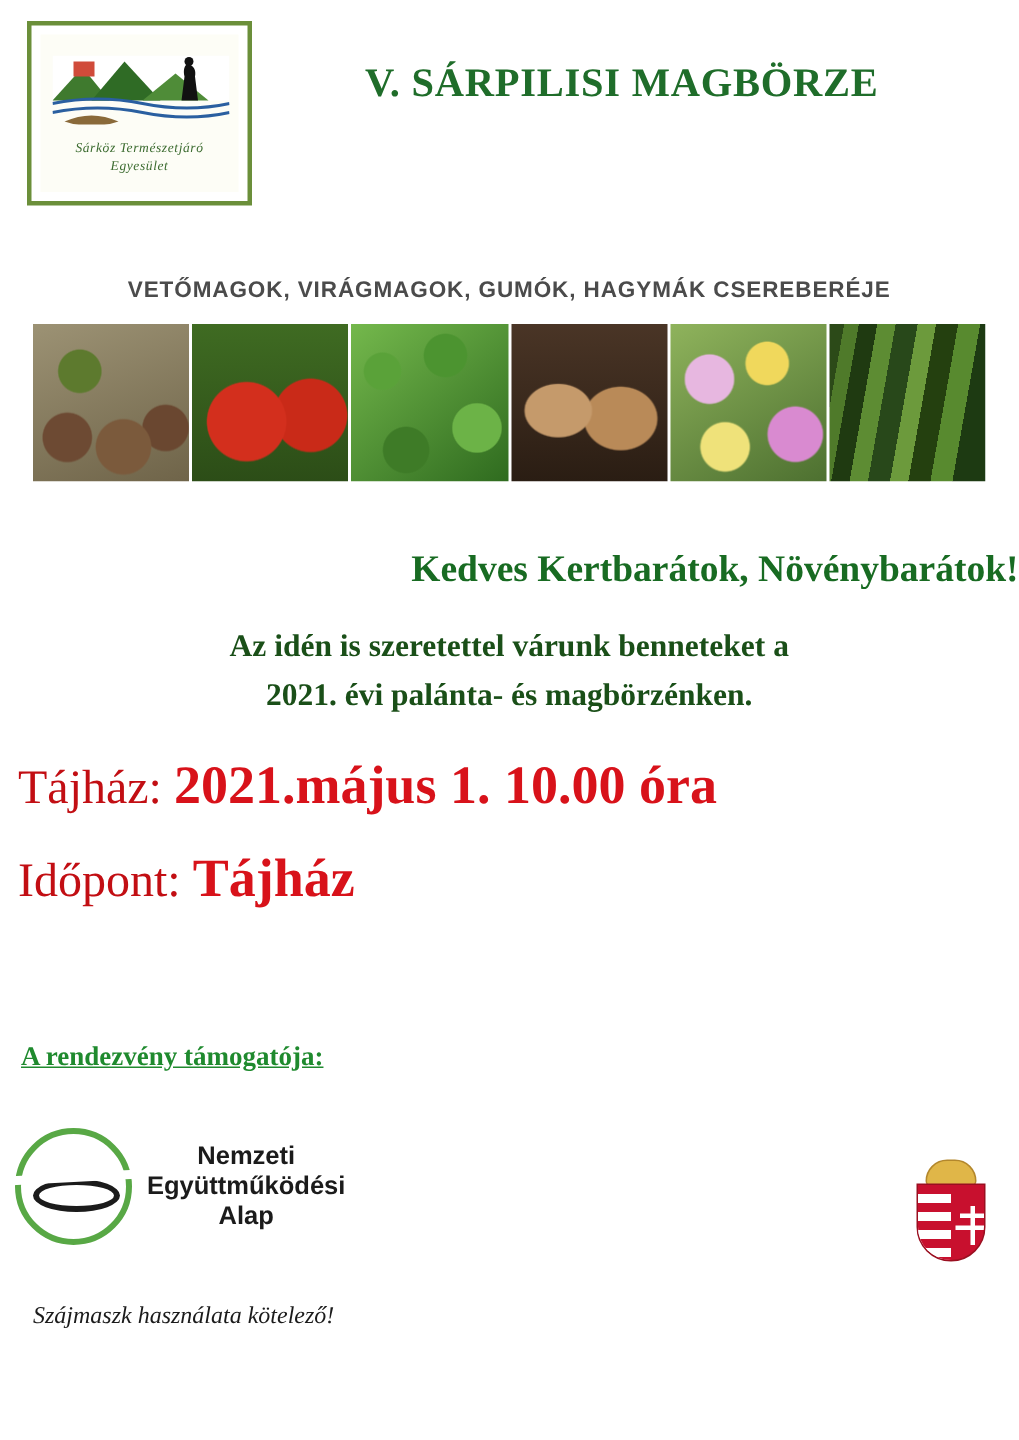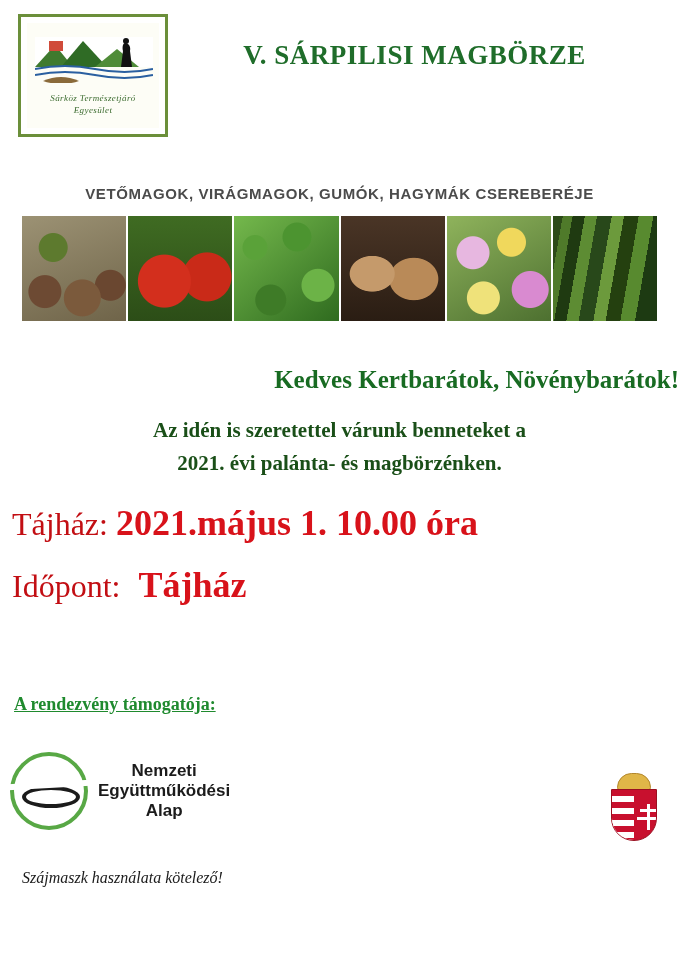--- a/index.html
+++ b/index.html
@@ -158,21 +158,21 @@
     white-space: nowrap;
   }
   .kv-value {
     font-family: "Liberation Serif", serif;
     font-weight: bold;
     font-size: 36px;
     color: #d8121a;
     margin-left: 8px;
     white-space: nowrap;
   }
-  .kv-row.second .kv-value { margin-left: 18px; }
+  .kv-row.second .kv-value { margin-left: 8px; }
 
   
   .sponsor-label {
     margin-top: 88px;
     padding-left: 14px;
     font-family: "Liberation Serif", serif;
     font-weight: bold;
     font-size: 18px;
     color: #1f8a2e;
     text-decoration: underline;

